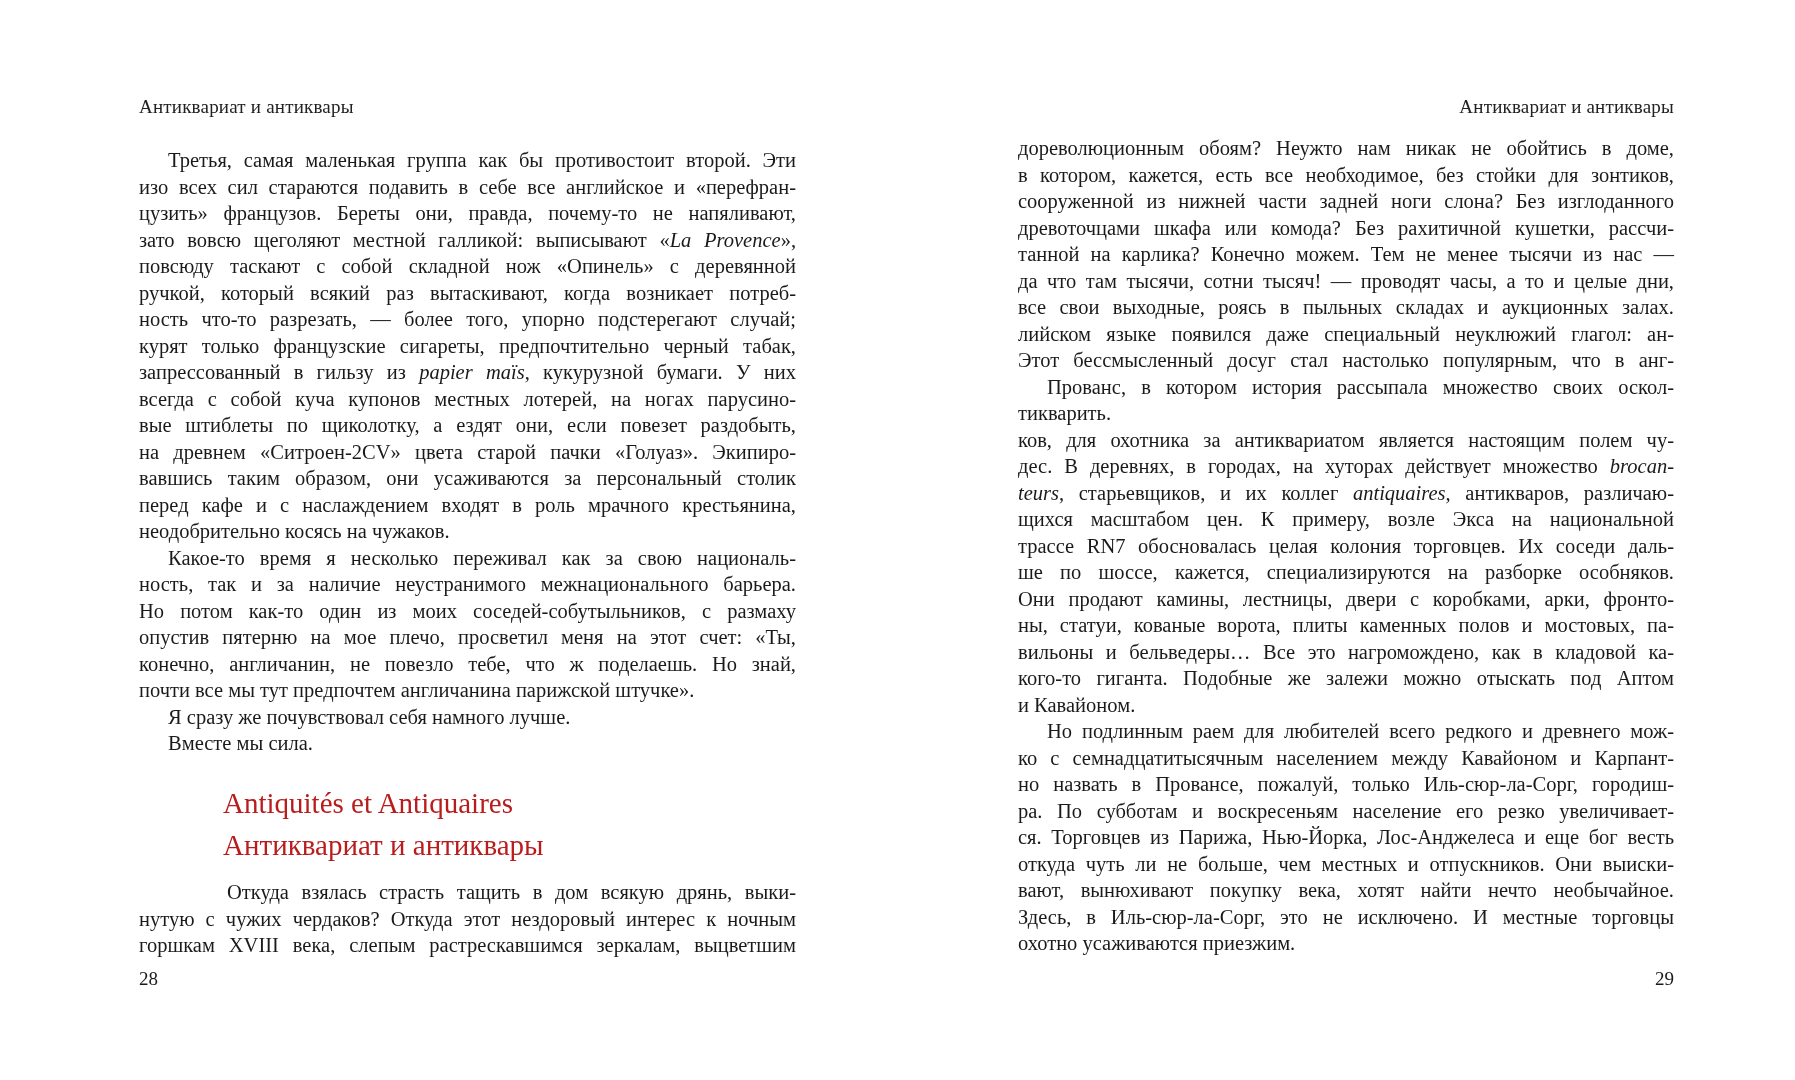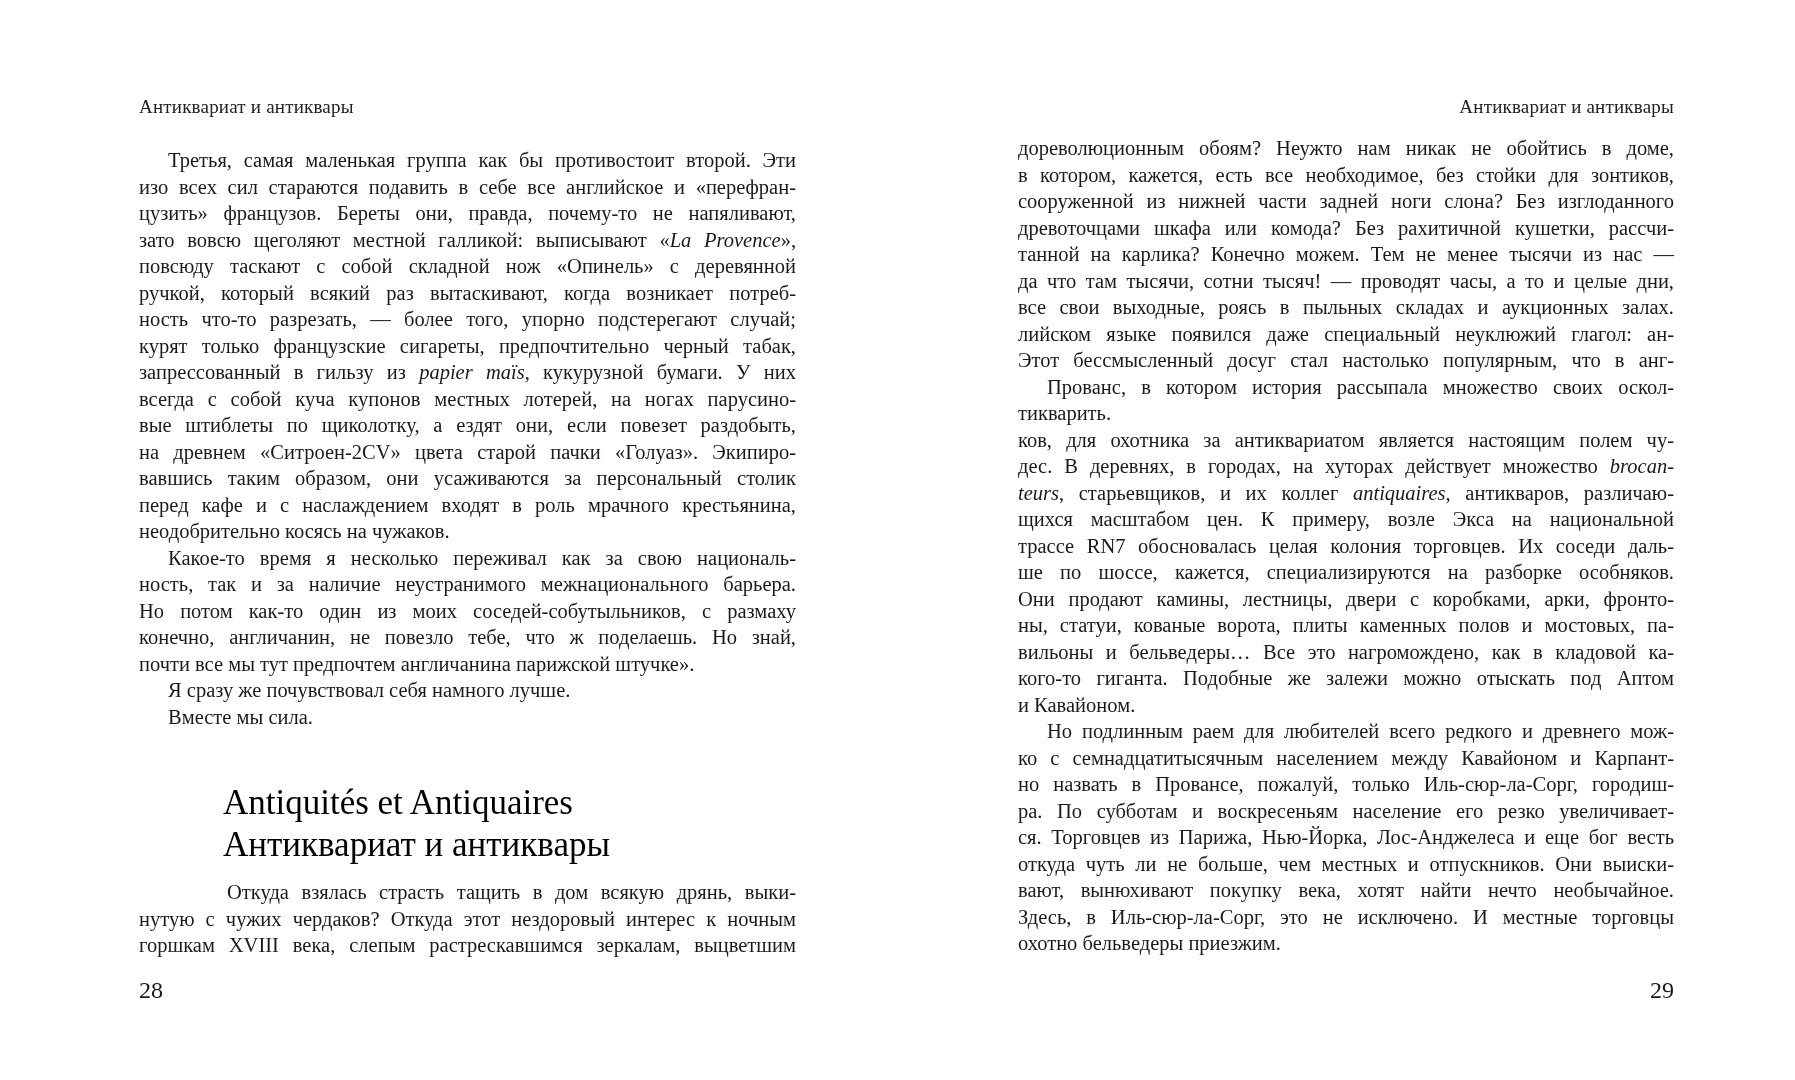--- a/index.html
+++ b/index.html
@@ -20,23 +20,23 @@
   .page-right .text-block { left: 120px; width: 656px; }
   .line {
     display: block; height: 26.5px; line-height: 26.5px; white-space: nowrap;
     text-align: justify; text-align-last: justify;
   }
   .line.last { text-align-last: left; }
   .line.indent { padding-left: 29px; }
   .line.indent-big { padding-left: 88px; }
   i, .it { font-style: italic; }
   .heading {
-    position: absolute; left: 223px; font-size: 35px; line-height: 42px; color: #000000;
+    position: absolute; left: 223px; font-size: 29px; line-height: 42px; color: #b91c1c;
   }
-  .folio { position: absolute; top: 968px; font-size: 24px; margin-top: 9px; }
+  .folio { position: absolute; top: 968px; font-size: 19px; }
   .page-left .folio { left: 139px; }
   .page-right .folio { right: 121px; }
 </style>
 </head>
 <body>
 
 <div class="page page-left">
   <div class="running-head">Антиквариат и антиквары</div>
   <div class="text-block" id="left-upper" style="top:147px;">
       <span class="line indent">Третья, самая маленькая группа как бы противостоит второй. Эти</span>
@@ -50,20 +50,21 @@
       <span class="line">запрессованный в гильзу из <i>papier maïs</i>, кукурузной бумаги. У них</span>
       <span class="line">всегда с собой куча купонов местных лотерей, на ногах парусино-</span>
       <span class="line">вые штиблеты по щиколотку, а ездят они, если повезет раздобыть,</span>
       <span class="line">на древнем «Ситроен-2CV» цвета старой пачки «Голуаз». Экипиро-</span>
       <span class="line">вавшись таким образом, они усаживаются за персональный столик</span>
       <span class="line">перед кафе и с наслаждением входят в роль мрачного крестьянина,</span>
       <span class="line last">неодобрительно косясь на чужаков.</span>
       <span class="line indent">Какое-то время я несколько переживал как за свою националь-</span>
       <span class="line">ность, так и за наличие неустранимого межнационального барьера.</span>
       <span class="line">Но потом как-то один из моих соседей-собутыльников, с размаху</span>
+      <span class="line">опустив пятерню на мое плечо, просветил меня на этот счет: «Ты,</span>
       <span class="line">конечно, англичанин, не повезло тебе, что ж поделаешь. Но знай,</span>
       <span class="line last">почти все мы тут предпочтем англичанина парижской штучке».</span>
       <span class="line indent last">Я сразу же почувствовал себя намного лучше.</span>
       <span class="line indent last">Вместе мы сила.</span>
     </div>
   <div class="heading" style="top:782px;">
     <div>Antiquités et Antiquaires</div>
     <div>Антиквариат и антиквары</div>
   </div>
   <div class="text-block" id="left-lower" style="top:879px;">
@@ -100,16 +101,16 @@
       <span class="line">кого-то гиганта. Подобные же залежи можно отыскать под Аптом</span>
       <span class="line last">и Кавайоном.</span>
       <span class="line indent">Но подлинным раем для любителей всего редкого и древнего мож-</span>
       <span class="line">ко с семнадцатитысячным населением между Кавайоном и Карпант-</span>
       <span class="line">но назвать в Провансе, пожалуй, только Иль-сюр-ла-Сорг, городиш-</span>
       <span class="line">ра. По субботам и воскресеньям население его резко увеличивает-</span>
       <span class="line">ся. Торговцев из Парижа, Нью-Йорка, Лос-Анджелеса и еще бог весть</span>
       <span class="line">откуда чуть ли не больше, чем местных и отпускников. Они выиски-</span>
       <span class="line">вают, вынюхивают покупку века, хотят найти нечто необычайное.</span>
       <span class="line">Здесь, в Иль-сюр-ла-Сорг, это не исключено. И местные торговцы</span>
-      <span class="line last">охотно бельведеры приезжим.</span>
+      <span class="line last">охотно усаживаются приезжим.</span>
     </div>
   <div class="folio">29</div>
 </div>
 
 </body></html>

